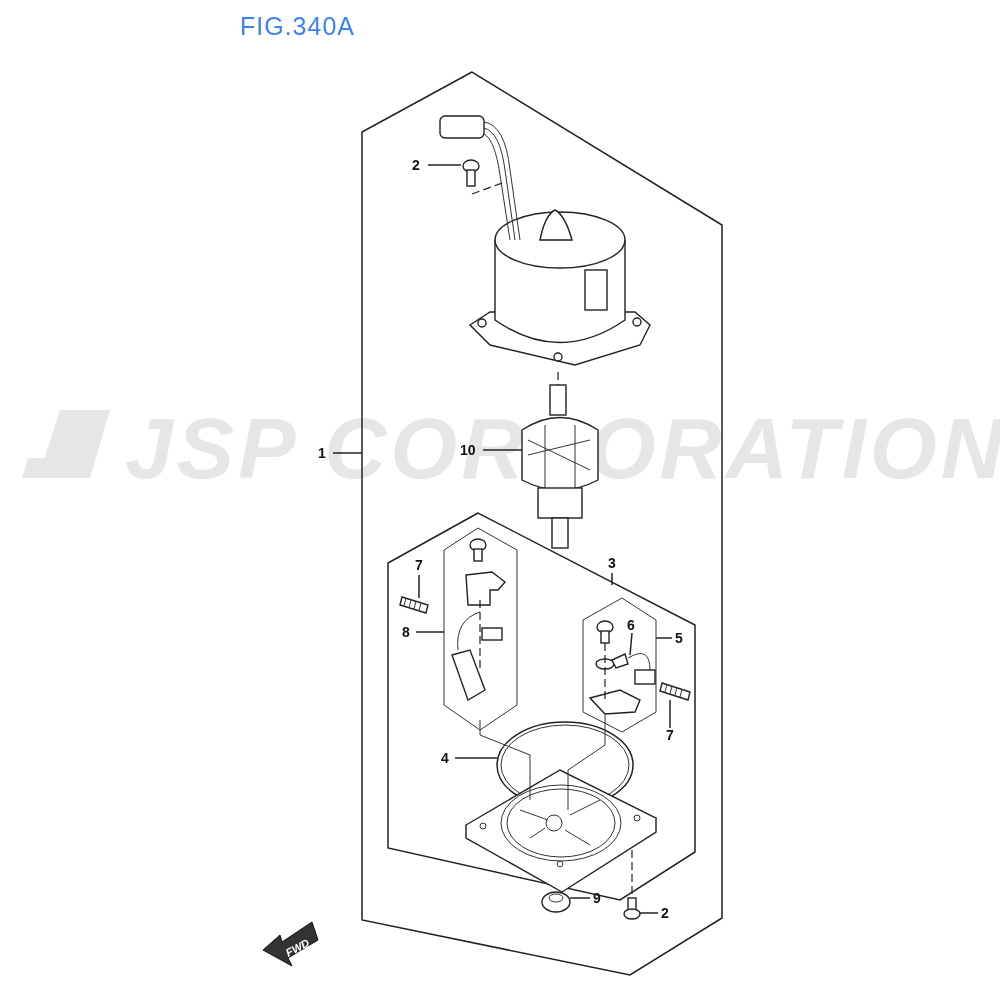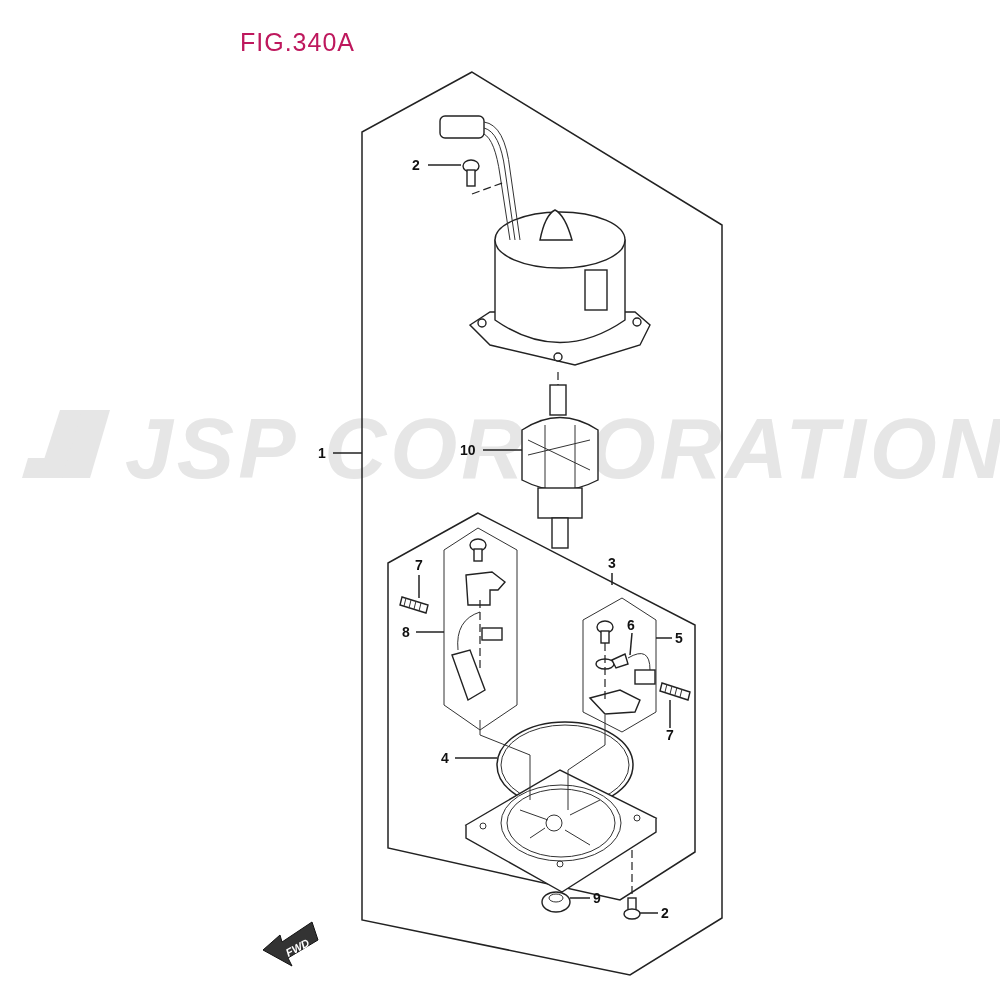--- a/index.html
+++ b/index.html
@@ -1,17 +1,17 @@
 <!DOCTYPE html>
 <html><head>
 <meta charset="utf-8">
 <style>
   html, body { margin:0; padding:0; background:#ffffff; }
   body { width:1000px; height:1000px; position:relative; overflow:hidden; font-family:"Liberation Sans", sans-serif; }
-  #fig-title { position:absolute; left:240px; top:12px; font-size:25px; color:#be185d; letter-spacing:1px; font-family:"Liberation Sans", sans-serif;margin-top:16px; }
+  #fig-title { position:absolute; left:240px; top:12px; font-size:25px; color:#3b82f6; letter-spacing:1px; font-family:"Liberation Sans", sans-serif; }
   #diagram { position:absolute; left:0; top:0; width:1000px; height:1000px; }
   .callout { font-family:"Liberation Sans", sans-serif; font-size:14px; font-weight:bold; fill:#111; }
   .wm { font-family:"Liberation Sans", sans-serif; font-weight:bold; font-style:italic; font-size:86px; fill:#e6e6e6; letter-spacing:4px; }
   .ln { stroke:#222; stroke-width:1.5; fill:none; }
   .thin { stroke:#333; stroke-width:1; fill:none; }
   .part { stroke:#222; stroke-width:1.4; fill:#fff; }
   .dash { stroke:#222; stroke-width:1.2; stroke-dasharray:8 4; fill:none; }
 </style>
 </head>
 <body>

